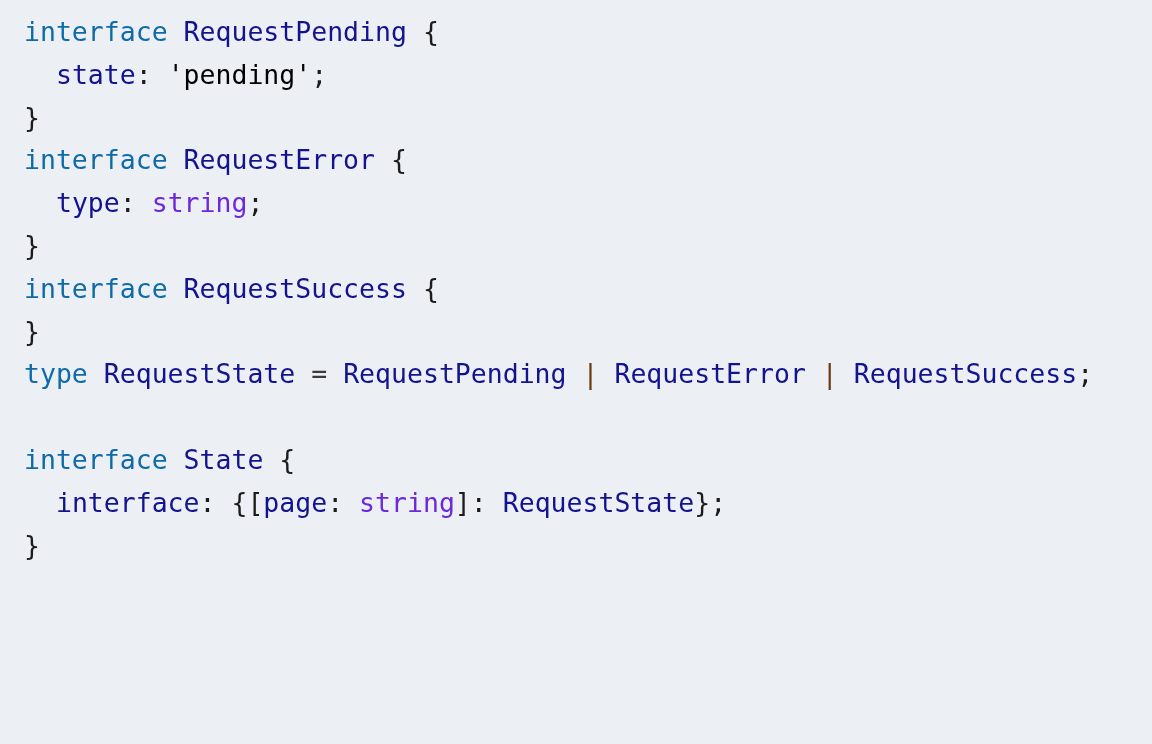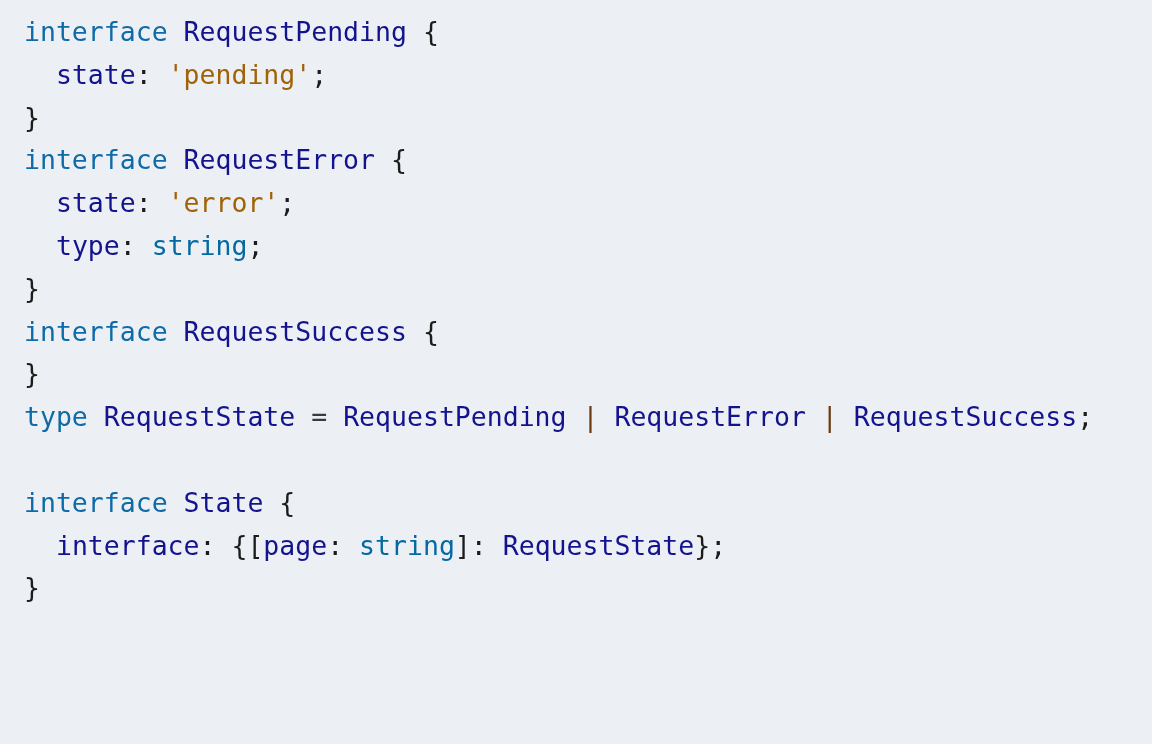--- a/index.html
+++ b/index.html
@@ -32,38 +32,37 @@
     font-family: "DejaVu Sans Mono", "Liberation Mono", monospace;
     color: #1a1a1a;
   }
 
   .code-line.blank {
     height: 42.8px;
   }
 
   
   .tok-kw      { color: #0e6ba8; }
-  .tok-type    { color: #0369a1; }
+  .tok-type    { color: #6d28d9; }
   .tok-name    { color: #13138e; }
   .tok-prop    { color: #13138e; }
-  .tok-str     { color: #a16207; }
+  .tok-str     { color: #000000; }
   .tok-punct   { color: #1c1c1c; }
   .tok-op      { color: #3a3a3a; }
   .tok-pipe    { color: #6b3a10; }
   .tok-plain   { color: #1c1c1c; }
 </style>
 </head>
 <body>
 
 <div id="code-block">
     <div class="code-line"><span class="tok-kw">interface</span><span class="tok-plain"> </span><span class="tok-name">RequestPending</span><span class="tok-plain"> </span><span class="tok-punct">{</span></div>
     <div class="code-line"><span class="tok-plain">  </span><span class="tok-prop">state</span><span class="tok-punct">: </span><span class="tok-str">'pending'</span><span class="tok-punct">;</span></div>
     <div class="code-line"><span class="tok-punct">}</span></div>
     <div class="code-line"><span class="tok-kw">interface</span><span class="tok-plain"> </span><span class="tok-name">RequestError</span><span class="tok-plain"> </span><span class="tok-punct">{</span></div>
-    <div class="code-line"><span class="tok-plain">  </span><span class="tok-prop">state</span><span class="tok-punct">: </span><span class="tok-str">'error'</span><span class="tok-punct">;</span></div>
     <div class="code-line"><span class="tok-plain">  </span><span class="tok-prop">type</span><span class="tok-punct">: </span><span class="tok-type">string</span><span class="tok-punct">;</span></div>
     <div class="code-line"><span class="tok-punct">}</span></div>
     <div class="code-line"><span class="tok-kw">interface</span><span class="tok-plain"> </span><span class="tok-name">RequestSuccess</span><span class="tok-plain"> </span><span class="tok-punct">{</span></div>
     <div class="code-line"><span class="tok-punct">}</span></div>
     <div class="code-line"><span class="tok-kw">type</span><span class="tok-plain"> </span><span class="tok-name">RequestState</span><span class="tok-plain"> </span><span class="tok-op">=</span><span class="tok-plain"> </span><span class="tok-name">RequestPending</span><span class="tok-plain"> </span><span class="tok-pipe">|</span><span class="tok-plain"> </span><span class="tok-name">RequestError</span><span class="tok-plain"> </span><span class="tok-pipe">|</span><span class="tok-plain"> </span><span class="tok-name">RequestSuccess</span><span class="tok-punct">;</span></div>
     <div class="code-line blank">&nbsp;</div>
     <div class="code-line"><span class="tok-kw">interface</span><span class="tok-plain"> </span><span class="tok-name">State</span><span class="tok-plain"> </span><span class="tok-punct">{</span></div>
     <div class="code-line"><span class="tok-plain">  </span><span class="tok-prop">interface</span><span class="tok-punct">: </span><span class="tok-punct">{[</span><span class="tok-prop">page</span><span class="tok-punct">: </span><span class="tok-type">string</span><span class="tok-punct">]: </span><span class="tok-name">RequestState</span><span class="tok-punct">};</span></div>
     <div class="code-line"><span class="tok-punct">}</span></div>
   </div>

